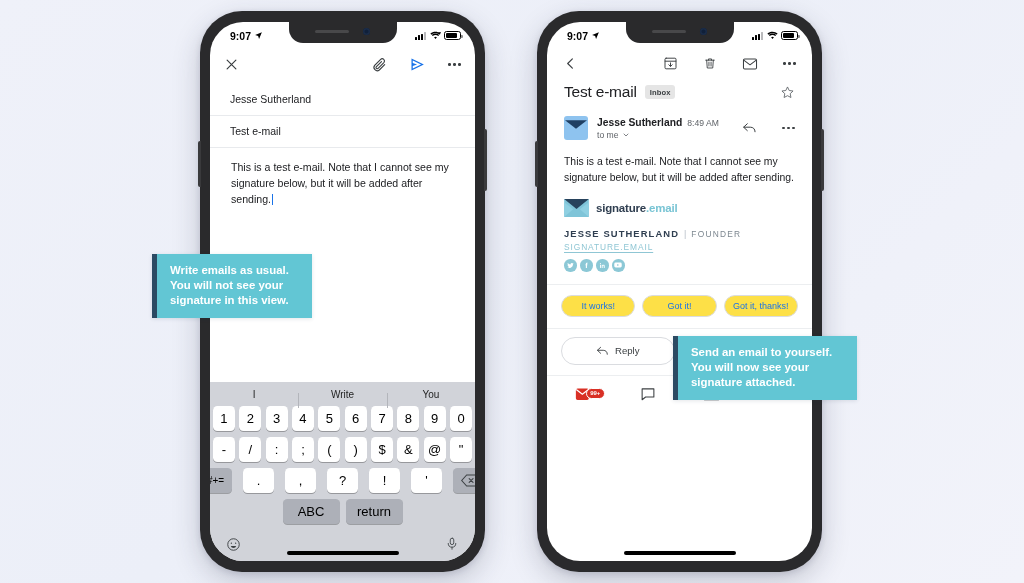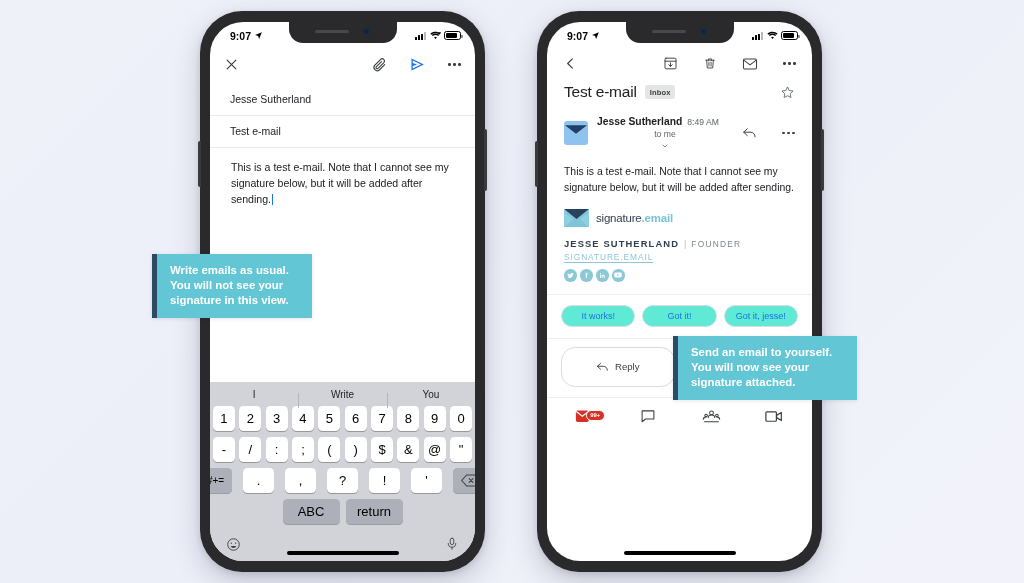--- a/index.html
+++ b/index.html
@@ -256,33 +256,33 @@
     border-radius: 3px;
     background: #8ec3ef;
     display: flex; align-items: center; justify-content: center;
     flex: 0 0 24px;
     overflow: hidden;
   }
   .sender-meta { flex: 1; min-width: 0; }
   .sender-line1 { display: flex; align-items: baseline; gap: 5px; }
   .sender-name { font-size: 10.3px; font-weight: bold; color: #202124; }
   .sender-time { font-size: 8.6px; color: #5f6368; }
-  .sender-line2 { font-size: 8.6px; color: #5f6368; display: flex; align-items: center; gap: 3px; margin-top: 2px; flex-direction: column; }
+  .sender-line2 { font-size: 8.6px; color: #5f6368; display: flex; align-items: center; gap: 3px; margin-top: 2px; }
   .mail-body {
     padding: 8px 17px 0;
     font-size: 10.4px;
     line-height: 1.5;
     color: #202124;
   }
 
   
   .sig { padding: 14px 17px 0; }
   .sig-logo { display: flex; align-items: center; gap: 7px; }
   .sig-brand { font-size: 11.5px; letter-spacing: -.2px; }
-  .sig-brand .b1 { color: #2f3e50; font-weight: normal; }
+  .sig-brand .b1 { color: #2f3e50; font-weight: bold; }
   .sig-brand .b2 { color: #78c4d4; font-weight: bold; }
   .sig-name-row { margin-top: 11px; display: flex; align-items: baseline; gap: 5px; }
   .sig-name { font-size: 9.4px; font-weight: bold; color: #2f3e50; letter-spacing: 1.1px; }
   .sig-pipe { color: #b9c0c8; font-size: 9px; }
   .sig-role { font-size: 8.4px; color: #7d8790; letter-spacing: 1.2px; }
   .sig-url {
     margin-top: 3px;
     font-size: 8.4px;
     color: #8fc6d4;
     letter-spacing: .9px;
@@ -307,34 +307,34 @@
     margin-top: 12px;
   }
   .sr-btn {
     flex: 1;
     border: 1px solid #dadce0;
     border-radius: 13px;
     height: 22px;
     display: flex; align-items: center; justify-content: center;
     font-size: 9px;
     color: #1a73e8;
-    background: #5eead4;
+    background: #fde047;
     white-space: nowrap;
   }
   .reply-bar {
     display: flex;
     gap: 10px;
     padding: 8px 14px 10px;
     border-top: 1px solid #eceef0;
   }
   .rb-btn {
     flex: 1;
     border: 1px solid #dadce0;
     border-radius: 14px;
-    height: 40px;
+    height: 28px;
     display: flex; align-items: center; justify-content: center;
     gap: 6px;
     font-size: 9.6px;
     color: #3c4043;
     background: #fff;
   }
   .tabbar {
     display: flex;
     align-items: center;
     border-top: 1px solid #eceef0;
@@ -693,21 +693,21 @@
               <rect x=".6" y=".8" width="16.8" height="11.4" rx="3.2" fill="#fff"></rect>
               <path d="M7.2 4.1l4.3 2.4-4.3 2.4z" fill="#8cc8d6"></path>
             </svg>
         </span>
       </div>
     </div>
 
     <div class="smart-replies">
       <div class="sr-btn">It works!</div>
       <div class="sr-btn">Got it!</div>
-      <div class="sr-btn">Got it, jesse!</div>
+      <div class="sr-btn">Got it, thanks!</div>
     </div>
 
     <div class="reply-bar">
       <div class="rb-btn">
         <span class="ic">
           <svg width="13" height="12" viewBox="0 0 24 22" fill="none" stroke="#3c4043" stroke-width="1.7" stroke-linecap="round" stroke-linejoin="round">
             <path d="M8.5 4.2L2.6 9.7l5.9 5.5"></path>
               <path d="M2.9 9.7h10.4c4.6 0 7.6 2.9 7.6 7.3"></path>
           </svg>
         </span>

